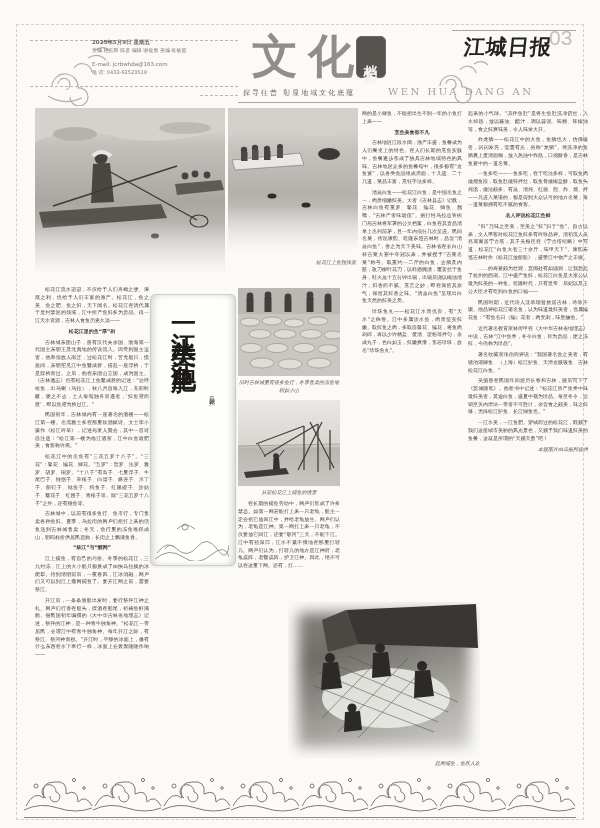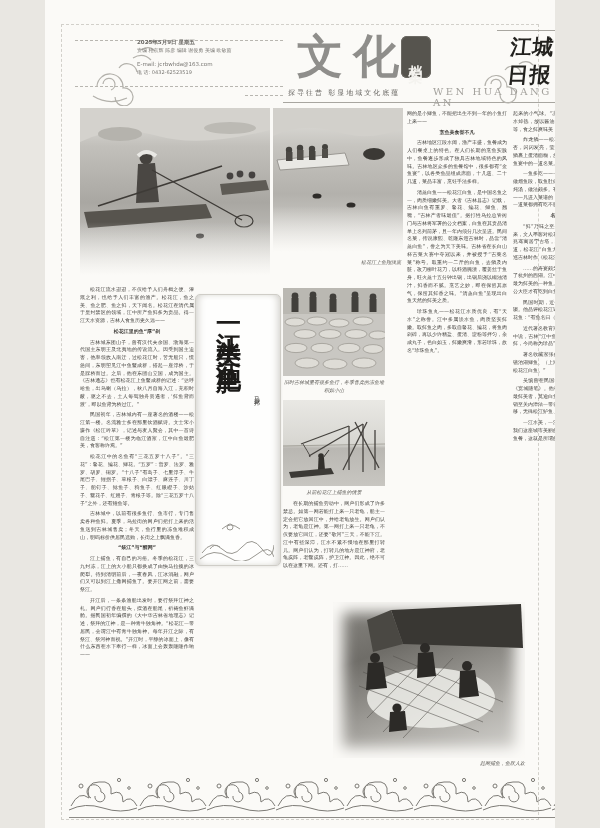--- a/index.html
+++ b/index.html
@@ -1,16 +1,16 @@
 <!DOCTYPE html>
 <html><head>
 <meta charset="utf-8">
 <style>
   html,body{margin:0;padding:0;background:#e9e7e2;}
-  .page{position:relative;width:510px;height:828px;margin:0 auto;background:#fbfaf7;
+  .page{position:relative;width:600px;height:828px;margin:0 auto;background:#fbfaf7;
         font-family:"DejaVu Sans","Liberation Sans",sans-serif;color:#3a3a38;overflow:hidden;}
   .frame{position:absolute;left:16px;top:24px;right:16px;bottom:8px;border:1px dashed #d2d0ca;pointer-events:none;}
 
   
   .hdr-dash{position:absolute;border-top:1px dashed #b8b6b0;}
   .hdr-line{position:absolute;border-top:1px solid #a8a6a0;}
   .info{position:absolute;left:92px;top:38px;width:150px;line-height:1.55;}
   .info .row1{font-size:5.5px;font-weight:bold;color:#6a6864;}
   .info .row2{font-size:5px;color:#7a7874;}
   .info .row3{font-size:5.5px;color:#7a7874;margin-top:6px;}

